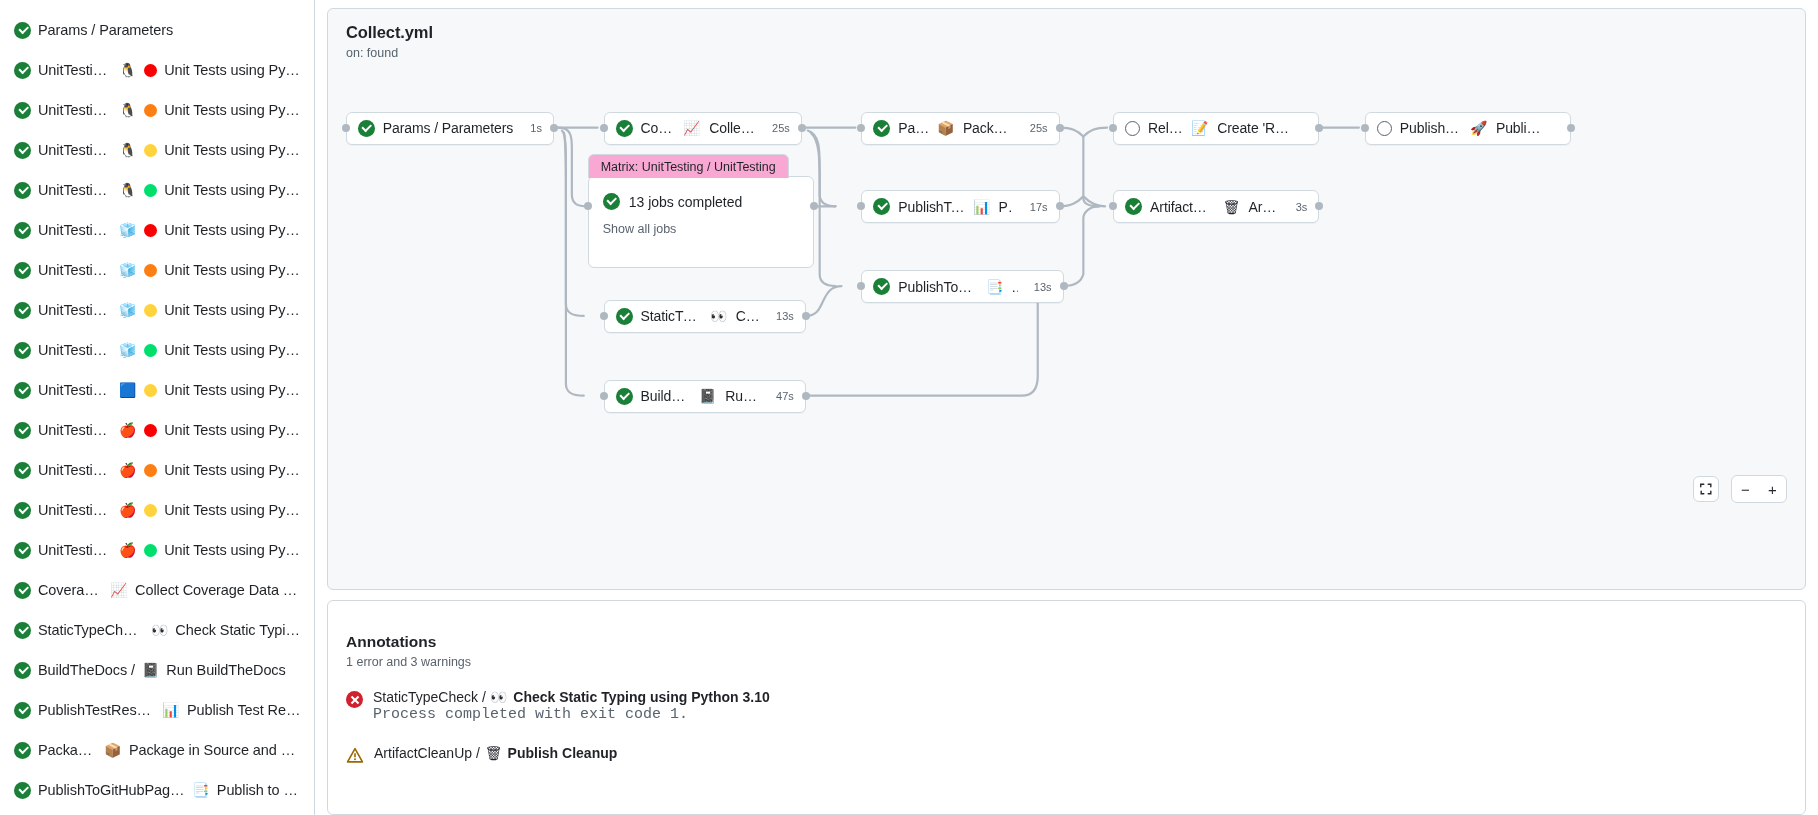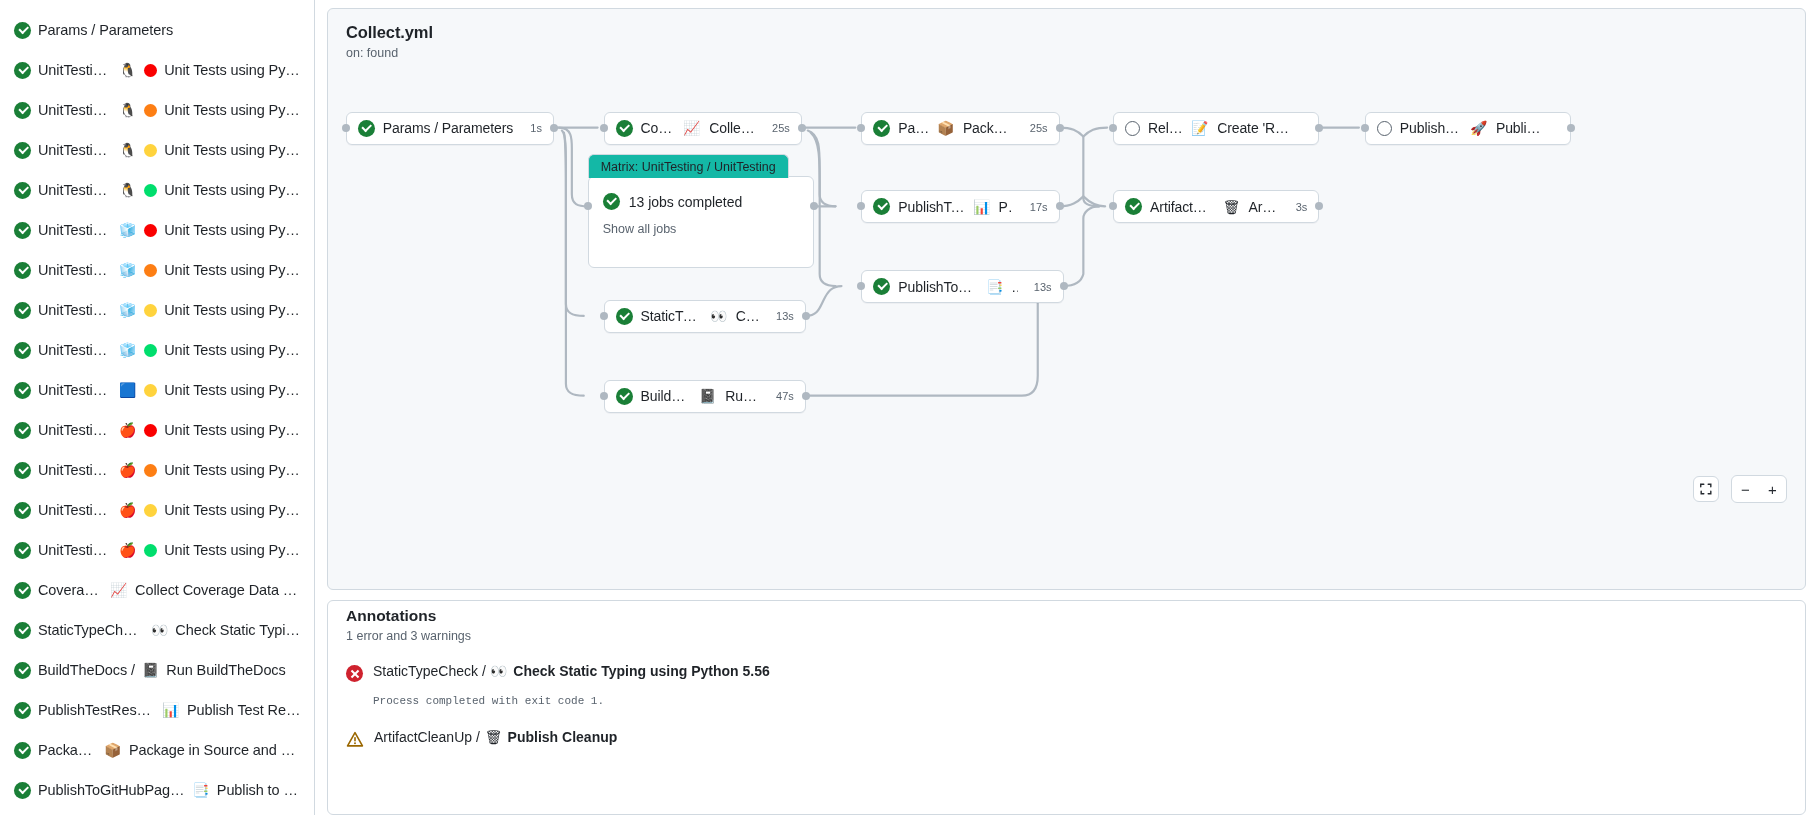--- a/index.html
+++ b/index.html
@@ -131,21 +131,21 @@
     position: absolute;
     background: #ffffff;
     border: 1px solid #d1d9e0;
     border-radius: 6px;
     z-index: 2;
   }
   .matrix-tab {
     position: absolute;
     top: -23px; left: -1px;
     height: 24px;
-    background: #14b8a6;
+    background: #f9a8d4;
     border: 1px solid #d1d9e0;
     border-bottom: none;
     border-radius: 6px 6px 0 0;
     padding: 4px 12px;
     display: flex; align-items: center;
     font-size: 12.5px;
     color: #1f2328;
     white-space: nowrap;
   }
   .matrix-body { padding: 16px 14px 12px 14px; }
@@ -172,31 +172,31 @@
     width: 27px; height: 26px; display:flex; align-items:center; justify-content:center;
     cursor:pointer; color:#24292f; font-size: 15px; line-height:1;
   }
 
   
   .ann-card {
     border: 1px solid #d1d9e0;
     border-radius: 6px;
     background: #ffffff;
     flex: 1;
-    padding: 6px 18px 0 18px;
+    padding: 32px 18px 0 18px;
     overflow: hidden;
   }
   .ann-title { font-size: 15.5px; font-weight: 600; color: #1f2328; }
   .ann-sub { font-size: 12.5px; color: #59636e; margin-top: 4px; }
   .ann-list { margin-top: 20px; }
   .ann-item { display: flex; gap: 10px; margin-bottom: 22px; }
   .ann-ico { padding-top: 2px; }
   .ann-head { font-size: 14px; color: #1f2328; display:flex; align-items:center; gap:5px; }
   .ann-head b { font-weight: 600; }
-  .ann-msg { font-size: 11px; color: #59636e; margin-top: 16px; font-family: "Liberation Mono", monospace; }
+  .ann-msg { font-size: 15px; color: #59636e; margin-top: 1px; font-family: "Liberation Mono", monospace; }
 </style>
 </head>
 <body>
 
 <div class="app">
 
   <div class="sidebar">
     <div id="sidebar-list">
         <div class="job-item">
           <span class="ico ico-success"></span>
@@ -502,21 +502,21 @@
     <div class="ann-card">
       <div class="ann-title">Annotations</div>
       <div class="ann-sub">1 error and 3 warnings</div>
       <div class="ann-list" id="ann-list">
           <div class="ann-item">
             <div class="ann-ico"><span class="ico ico-error"></span></div>
             <div>
               <div class="ann-head">
                 <span>StaticTypeCheck /</span>
                 <span class="emoji">👀</span>
-                <b>Check Static Typing using Python 5.56</b>
+                <b>Check Static Typing using Python 3.10</b>
               </div>
               <div class="ann-msg">Process completed with exit code 1.</div>
             </div>
           </div>
           <div class="ann-item">
             <div class="ann-ico"><span class="ico ico-warning">
                 <svg width="18" height="17" viewBox="0 0 16 16">
                   <path d="M8 1.6 L15 14 H1 Z" fill="none" stroke="#9a6700" stroke-width="1.5" stroke-linejoin="round"></path>
                   <rect x="7.25" y="5.6" width="1.5" height="4.2" rx="0.7" fill="#9a6700"></rect>
                   <circle cx="8" cy="11.6" r="0.9" fill="#9a6700"></circle>

